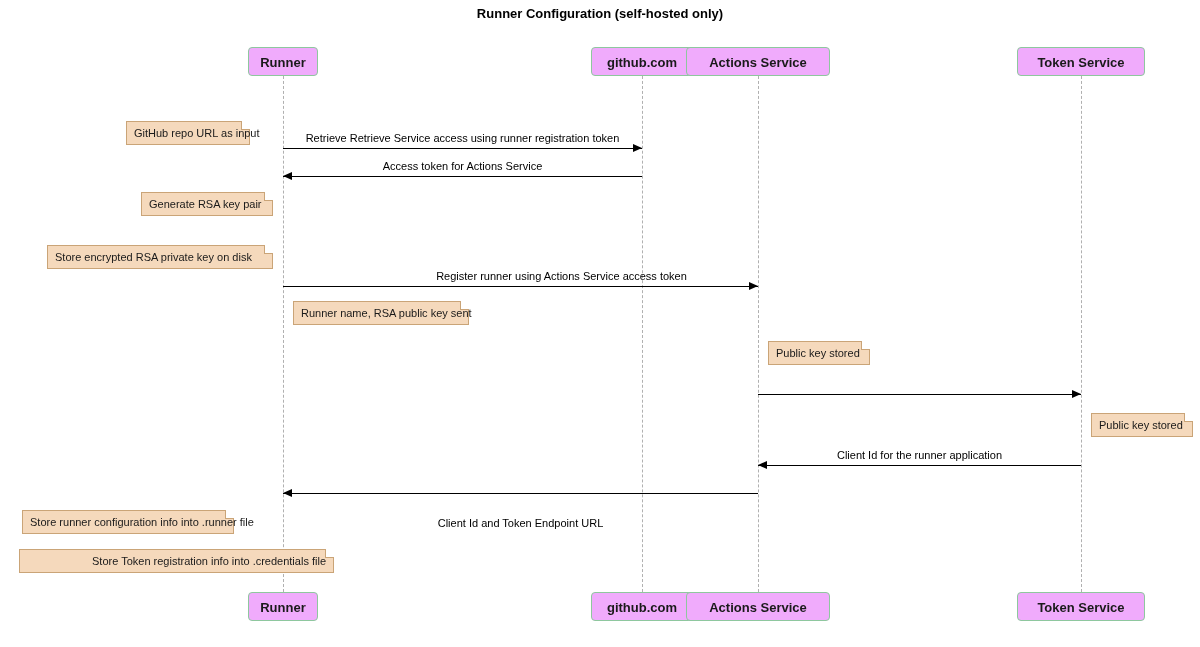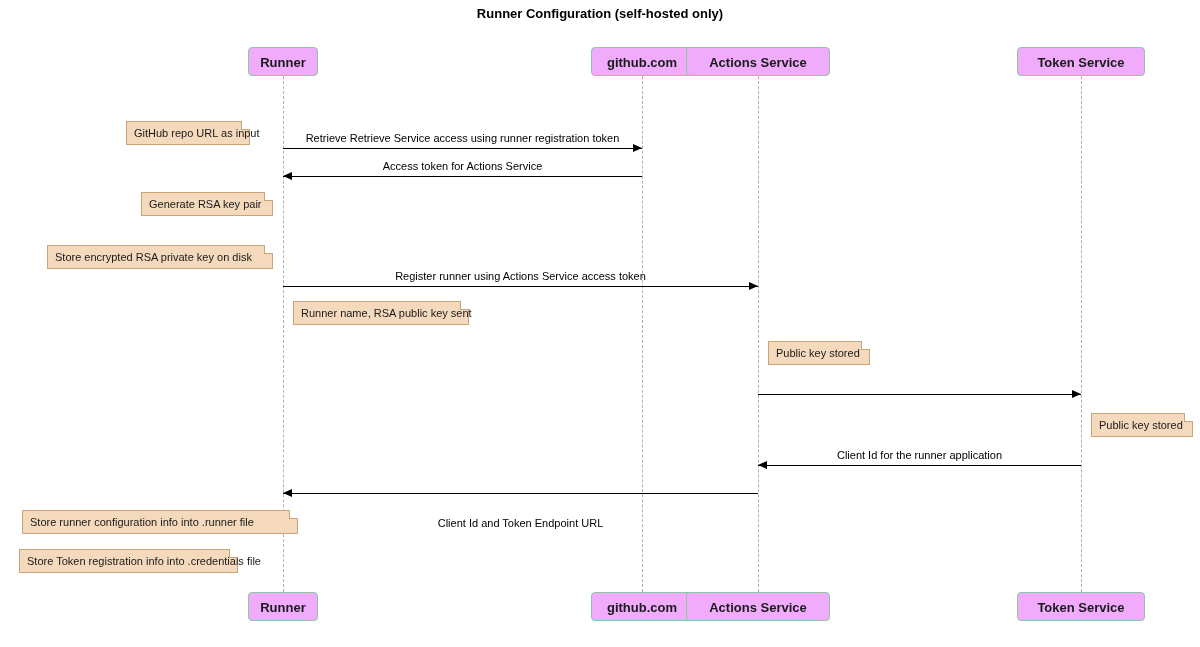--- a/index.html
+++ b/index.html
@@ -112,30 +112,30 @@
     <div class="actor" style="width: 127.3px; left: 1017.35px; top: 47px;"><span>Token Service</span></div>
     <div class="actor" style="width: 127.3px; left: 1017.35px; top: 592px;"><span>Token Service</span></div>
     <div class="arrow-line" style="left: 283px; top: 148px; width: 359px;"></div>
     <div class="arrow-head right" style="top: 144px; left: 633px;"></div>
     <div class="msg-label" style="left: 283px; width: 359px; top: 132px;">Retrieve Retrieve Service access using runner registration token</div>
     <div class="arrow-line" style="left: 283px; top: 176px; width: 359px;"></div>
     <div class="arrow-head left" style="top: 172px; left: 283px;"></div>
     <div class="msg-label" style="left: 283px; width: 359px; top: 160px;">Access token for Actions Service</div>
     <div class="arrow-line" style="left: 283px; top: 286px; width: 475px;"></div>
     <div class="arrow-head right" style="top: 282px; left: 749px;"></div>
-    <div class="msg-label" style="left: 283px; width: 475px; top: 270px;">Register runner using Actions Service access token</div>
+    <div class="msg-label" style="left: 283px; width: 475px; top: 270px; padding-left: 41px;">Register runner using Actions Service access token</div>
     <div class="arrow-line" style="left: 758px; top: 394px; width: 323px;"></div>
     <div class="arrow-head right" style="top: 390px; left: 1072px;"></div>
     <div class="arrow-line" style="left: 758px; top: 465px; width: 323px;"></div>
     <div class="arrow-head left" style="top: 461px; left: 758px;"></div>
     <div class="msg-label" style="left: 758px; width: 323px; top: 449px;">Client Id for the runner application</div>
     <div class="arrow-line" style="left: 283px; top: 493px; width: 475px;"></div>
     <div class="arrow-head left" style="top: 489px; left: 283px;"></div>
     <div class="msg-label" style="left: 283px; width: 475px; top: 477px; margin-top: 40px;">Client Id and Token Endpoint URL</div>
     <div class="note" style="left: 126px; top: 108px; width: 124px; margin-top: 13px;"><span>GitHub repo URL as input</span></div>
     <div class="note" style="left: 141px; top: 192px; width: 132px;"><span>Generate RSA key pair</span></div>
     <div class="note" style="left: 47px; top: 231px; width: 226px; margin-top: 14px;"><span>Store encrypted RSA private key on disk</span></div>
     <div class="note" style="left: 293px; top: 301px; width: 176px;"><span>Runner name, RSA public key sent</span></div>
     <div class="note" style="left: 768px; top: 341px; width: 102px;"><span>Public key stored</span></div>
     <div class="note" style="left: 1091px; top: 413px; width: 102px;"><span>Public key stored</span></div>
-    <div class="note" style="left: 22px; top: 510px; width: 276px;"><span>Store runner configuration info into .runner file</span></div>
-    <div class="note" style="left: 19px; top: 549px; width: 219px;"><span>Store Token registration info into .credentials file</span></div>
+    <div class="note" style="left: 22px; top: 510px; width: 212px;"><span>Store runner configuration info into .runner file</span></div>
+    <div class="note" style="left: 19px; top: 549px; width: 315px; text-align: right;"><span>Store Token registration info into .credentials file</span></div>
   </div>
 
 </body></html>

